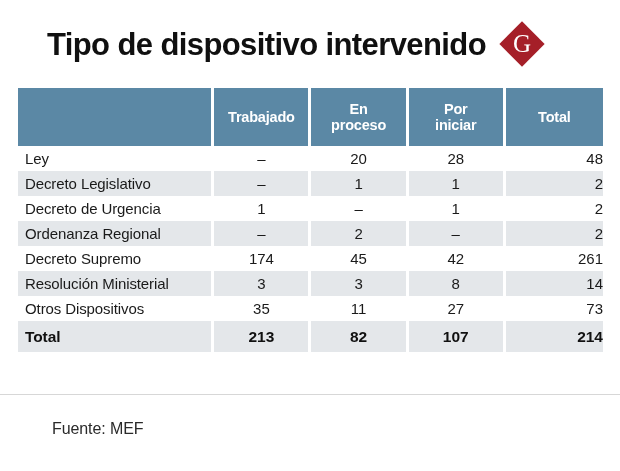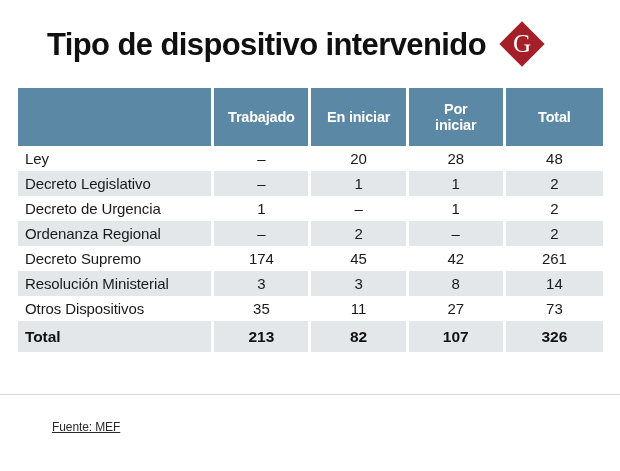--- a/index.html
+++ b/index.html
@@ -120,21 +120,21 @@
     border-right: 3px solid #ffffff;
   }
   tbody td.cell-label {
     text-align: left;
     padding-left: 7px;
     letter-spacing: -0.1px;
   }
   tbody td.cell-num {
     text-align: center;
   }
-  tbody td.last { border-right: none; }
+  tbody td.last { border-right: none; text-align: right; }
 
   tbody tr.odd td { background: #ffffff; }
   tbody tr.even td { background: #e4e7ea; margin-left: 44px; }
 
   tbody tr.total-row td {
     background: #e4e7ea;
     font-weight: bold;
     font-size: 15.5px;
     color: #111111;
     height: 31px;
@@ -146,24 +146,23 @@
     left: 0;
     top: 394px;
     width: 620px;
     height: 1px;
     background: #d7d7d7;
   }
   .source {
     position: absolute;
     left: 52px;
     top: 420px;
-    font-size: 12px;
+    font-size: 16px;
     color: #2a2a2a;
     letter-spacing: -0.1px;
-    text-decoration: underline;
   }
 </style>
 </head>
 <body>
 
 <div id="page">
 
   <div class="header">
     <div class="title">Tipo de dispositivo intervenido</div>
     <div class="logo">
@@ -178,21 +177,21 @@
         <col class="c-label">
         <col class="c-num">
         <col class="c-num">
         <col class="c-num">
         <col class="c-num">
       </colgroup>
       <thead>
         <tr>
           <th class="h-label"></th>
           <th>Trabajado</th>
-          <th>En iniciar</th>
+          <th>En proceso</th>
           <th>Por iniciar</th>
           <th class="h-last">Total</th>
         </tr>
       </thead>
       <tbody>
         <tr class="odd">
           <td class="cell-label">Ley</td>
           <td class="cell-num">–</td>
           <td class="cell-num">20</td>
           <td class="cell-num">28</td>
@@ -238,21 +237,21 @@
           <td class="cell-num">35</td>
           <td class="cell-num">11</td>
           <td class="cell-num">27</td>
           <td class="cell-num last">73</td>
         </tr>
         <tr class="total-row">
           <td class="cell-label">Total</td>
           <td class="cell-num">213</td>
           <td class="cell-num">82</td>
           <td class="cell-num">107</td>
-          <td class="cell-num last">326</td>
+          <td class="cell-num last">214</td>
         </tr>
       </tbody>
     </table>
   </div>
 
   <div class="divider"></div>
   <div class="source">Fuente: MEF</div>
 
 </div>
 

